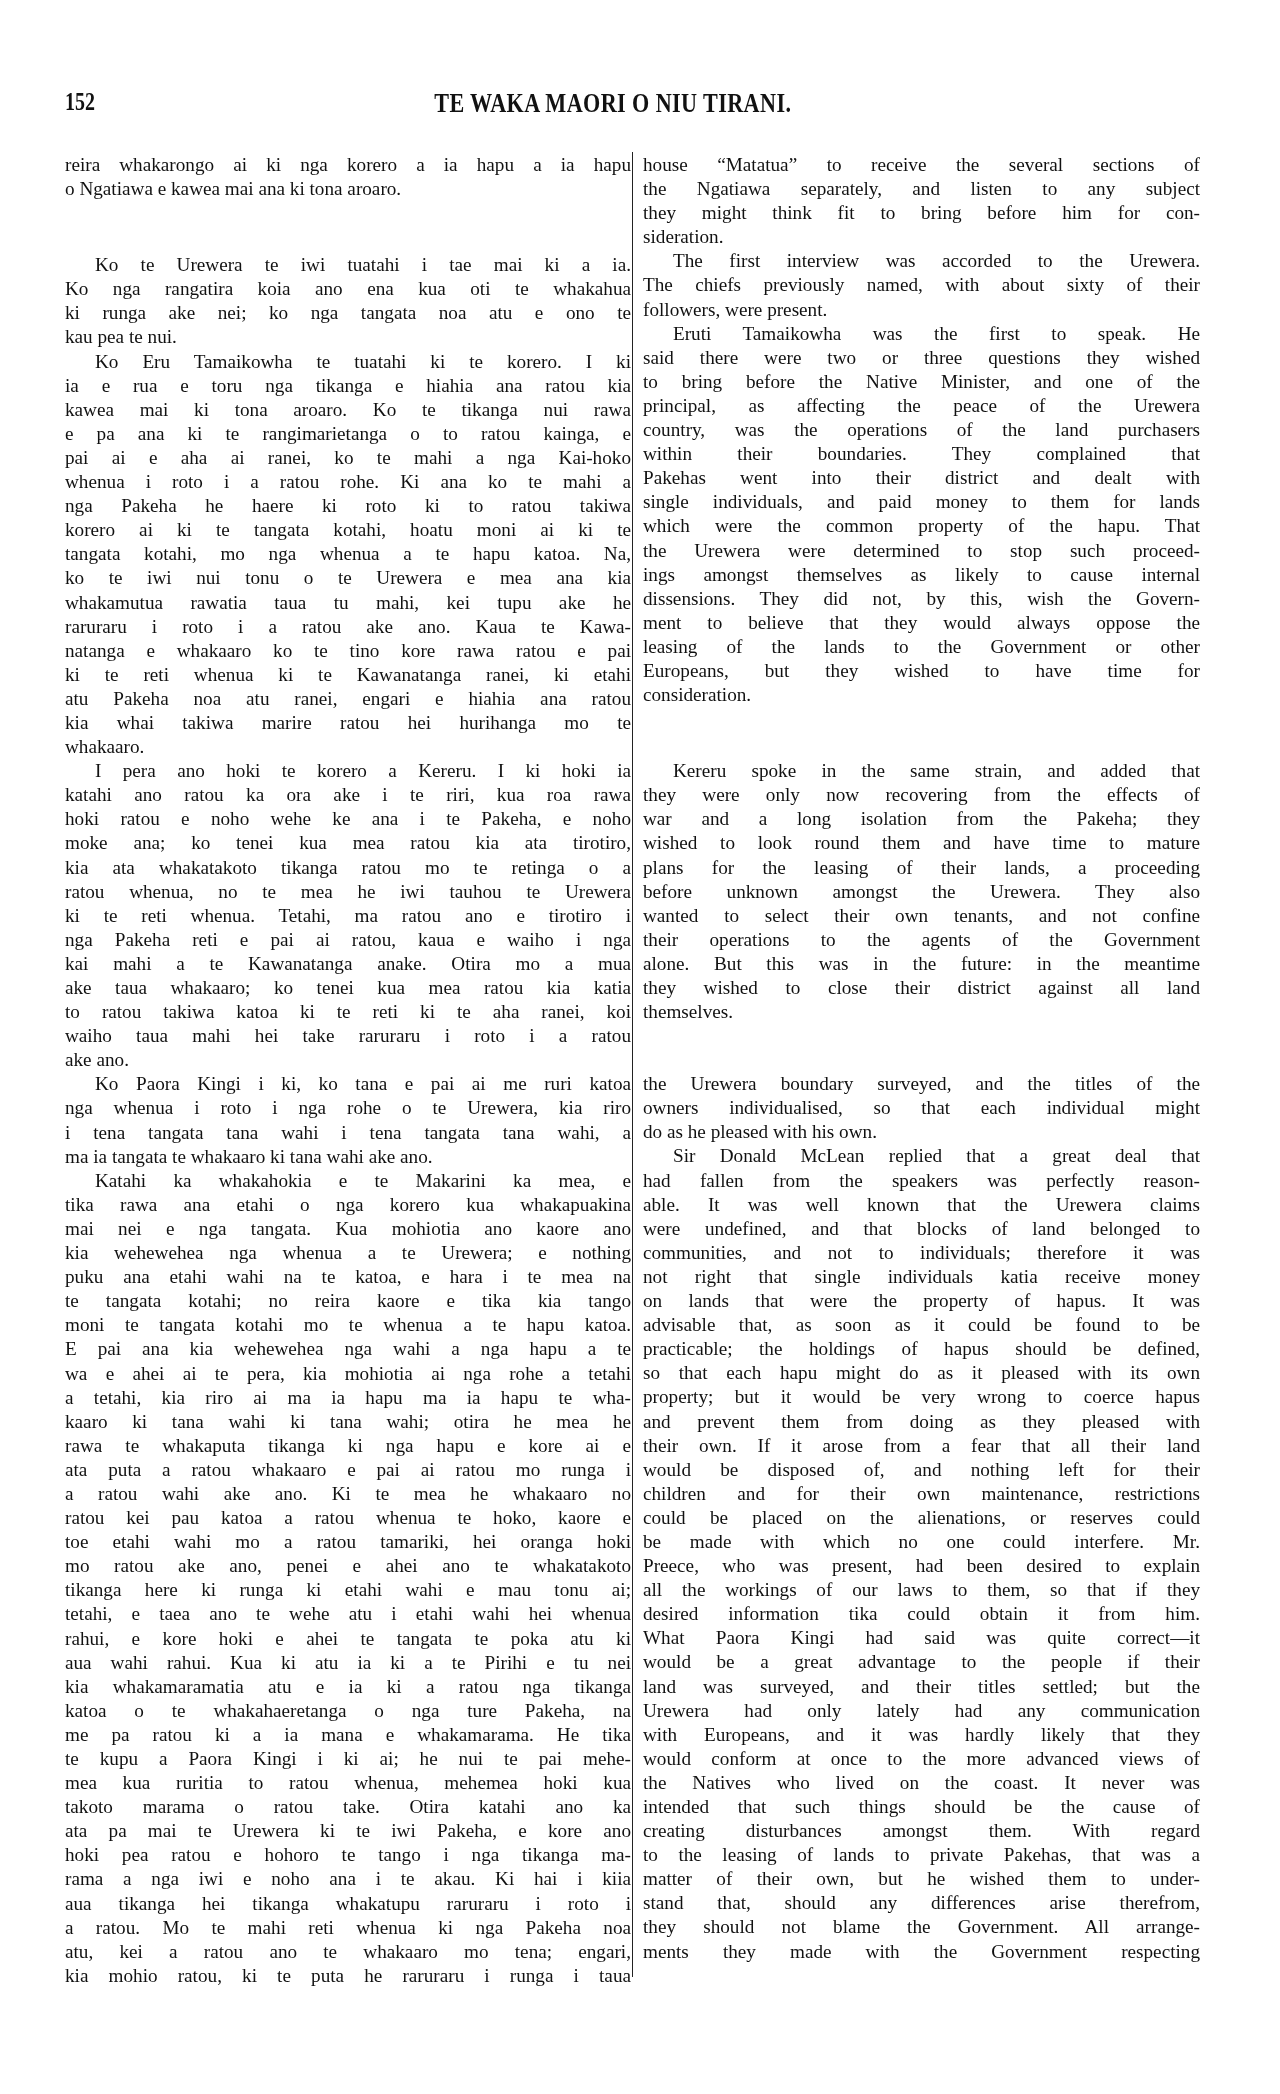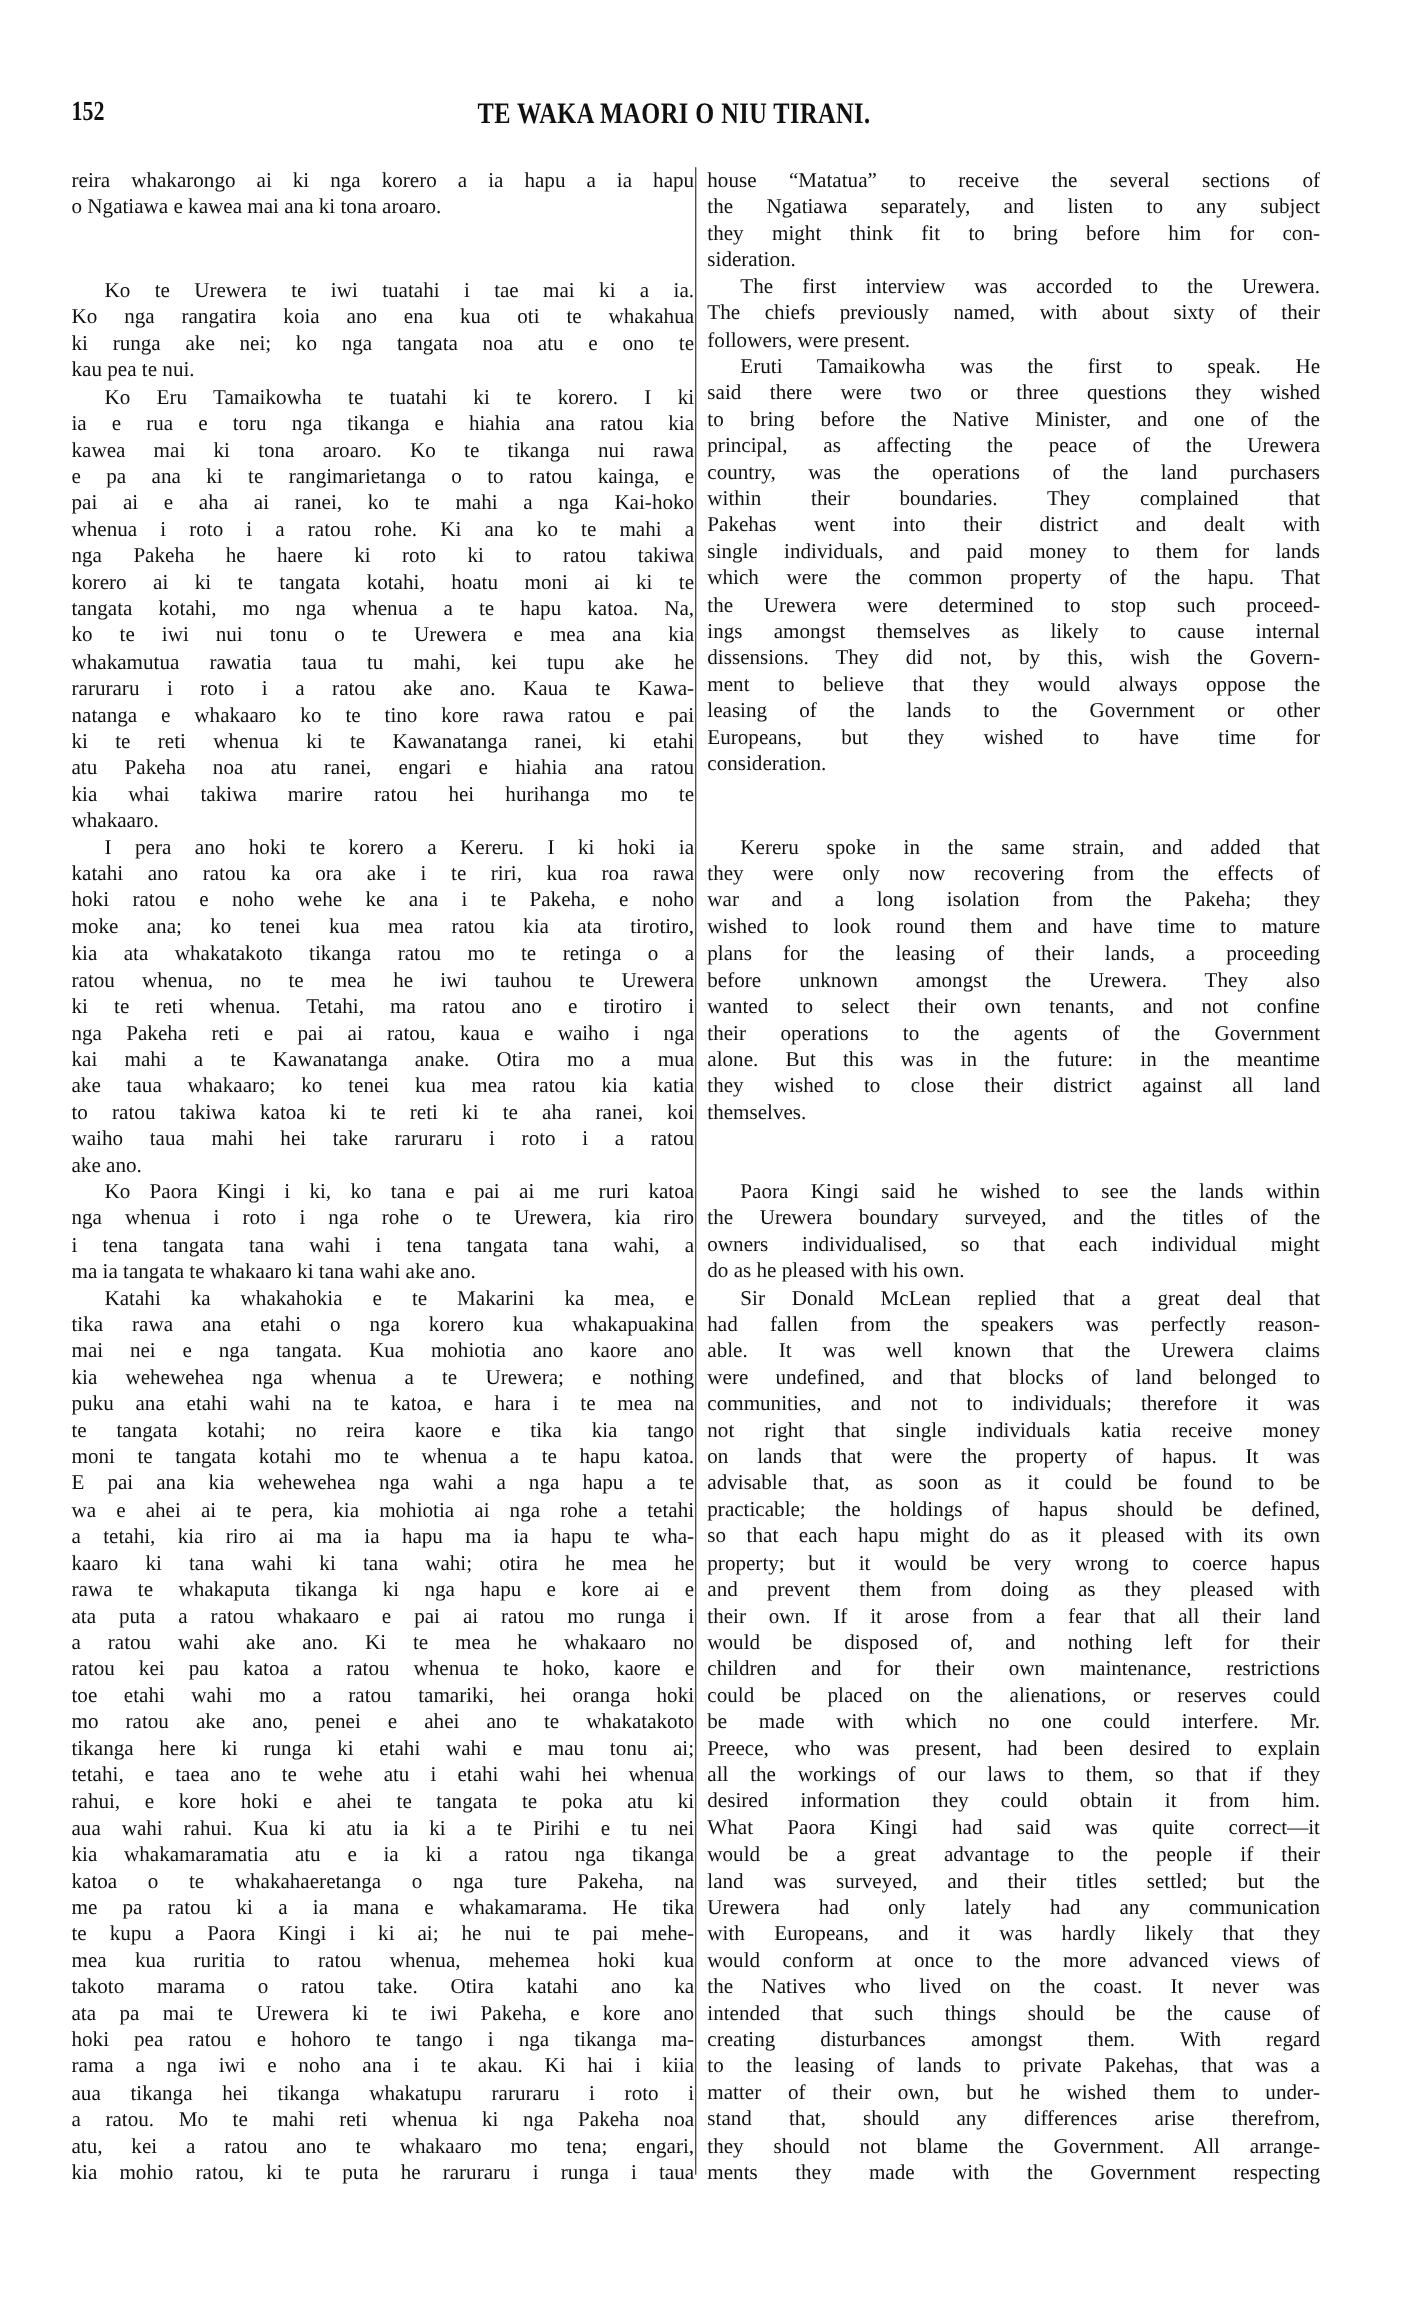--- a/index.html
+++ b/index.html
@@ -161,21 +161,20 @@
       <span class="line">plans for the leasing of their lands, a proceeding</span>
       <span class="line">before unknown amongst the Urewera.  They also</span>
       <span class="line">wanted to select their own tenants, and not confine</span>
       <span class="line">their operations to the agents of the Government</span>
       <span class="line">alone.  But this was in the future: in the meantime</span>
       <span class="line">they wished to close their district against all land</span>
       <span class="line last">themselves.</span>
     </div>
     <div class="gap-md"></div>
     <div class="para">
-      <span class="line indent">Paora Kingi said he wished to see the lands within</span>
       <span class="line">the Urewera boundary surveyed, and the titles of the</span>
       <span class="line">owners individualised, so that each individual might</span>
       <span class="line last">do as he pleased with his own.</span>
     </div>
     <div class="para">
       <span class="line indent">Sir Donald McLean replied that a great deal that</span>
       <span class="line">had fallen from the speakers was perfectly reason-</span>
       <span class="line">able.  It was well known that the Urewera claims</span>
       <span class="line">were undefined, and that blocks of land belonged to</span>
       <span class="line">communities, and not to individuals; therefore it was</span>
@@ -186,21 +185,21 @@
       <span class="line">so that each hapu might do as it pleased with its own</span>
       <span class="line">property; but it would be very wrong to coerce hapus</span>
       <span class="line">and prevent them from doing as they pleased with</span>
       <span class="line">their own.  If it arose from a fear that all their land</span>
       <span class="line">would be disposed of, and nothing left for their</span>
       <span class="line">children and for their own maintenance, restrictions</span>
       <span class="line">could be placed on the alienations, or reserves could</span>
       <span class="line">be made with which no one could interfere.  Mr.</span>
       <span class="line">Preece, who was present, had been desired to explain</span>
       <span class="line">all the workings of our laws to them, so that if they</span>
-      <span class="line">desired information they could obtain it from him.</span>
+      <span class="line">desired information tika could obtain it from him.</span>
       <span class="line">What Paora Kingi had said was quite correct—it</span>
       <span class="line">would be a great advantage to the people if their</span>
       <span class="line">land was surveyed, and their titles settled; but the</span>
       <span class="line">Urewera had only lately had any communication</span>
       <span class="line">with Europeans, and it was hardly likely that they</span>
       <span class="line">would conform at once to the more advanced views of</span>
       <span class="line">the Natives who lived on the coast.  It never was</span>
       <span class="line">intended that such things should be the cause of</span>
       <span class="line">creating disturbances amongst them.  With regard</span>
       <span class="line">to the leasing of lands to private Pakehas, that was a</span>

